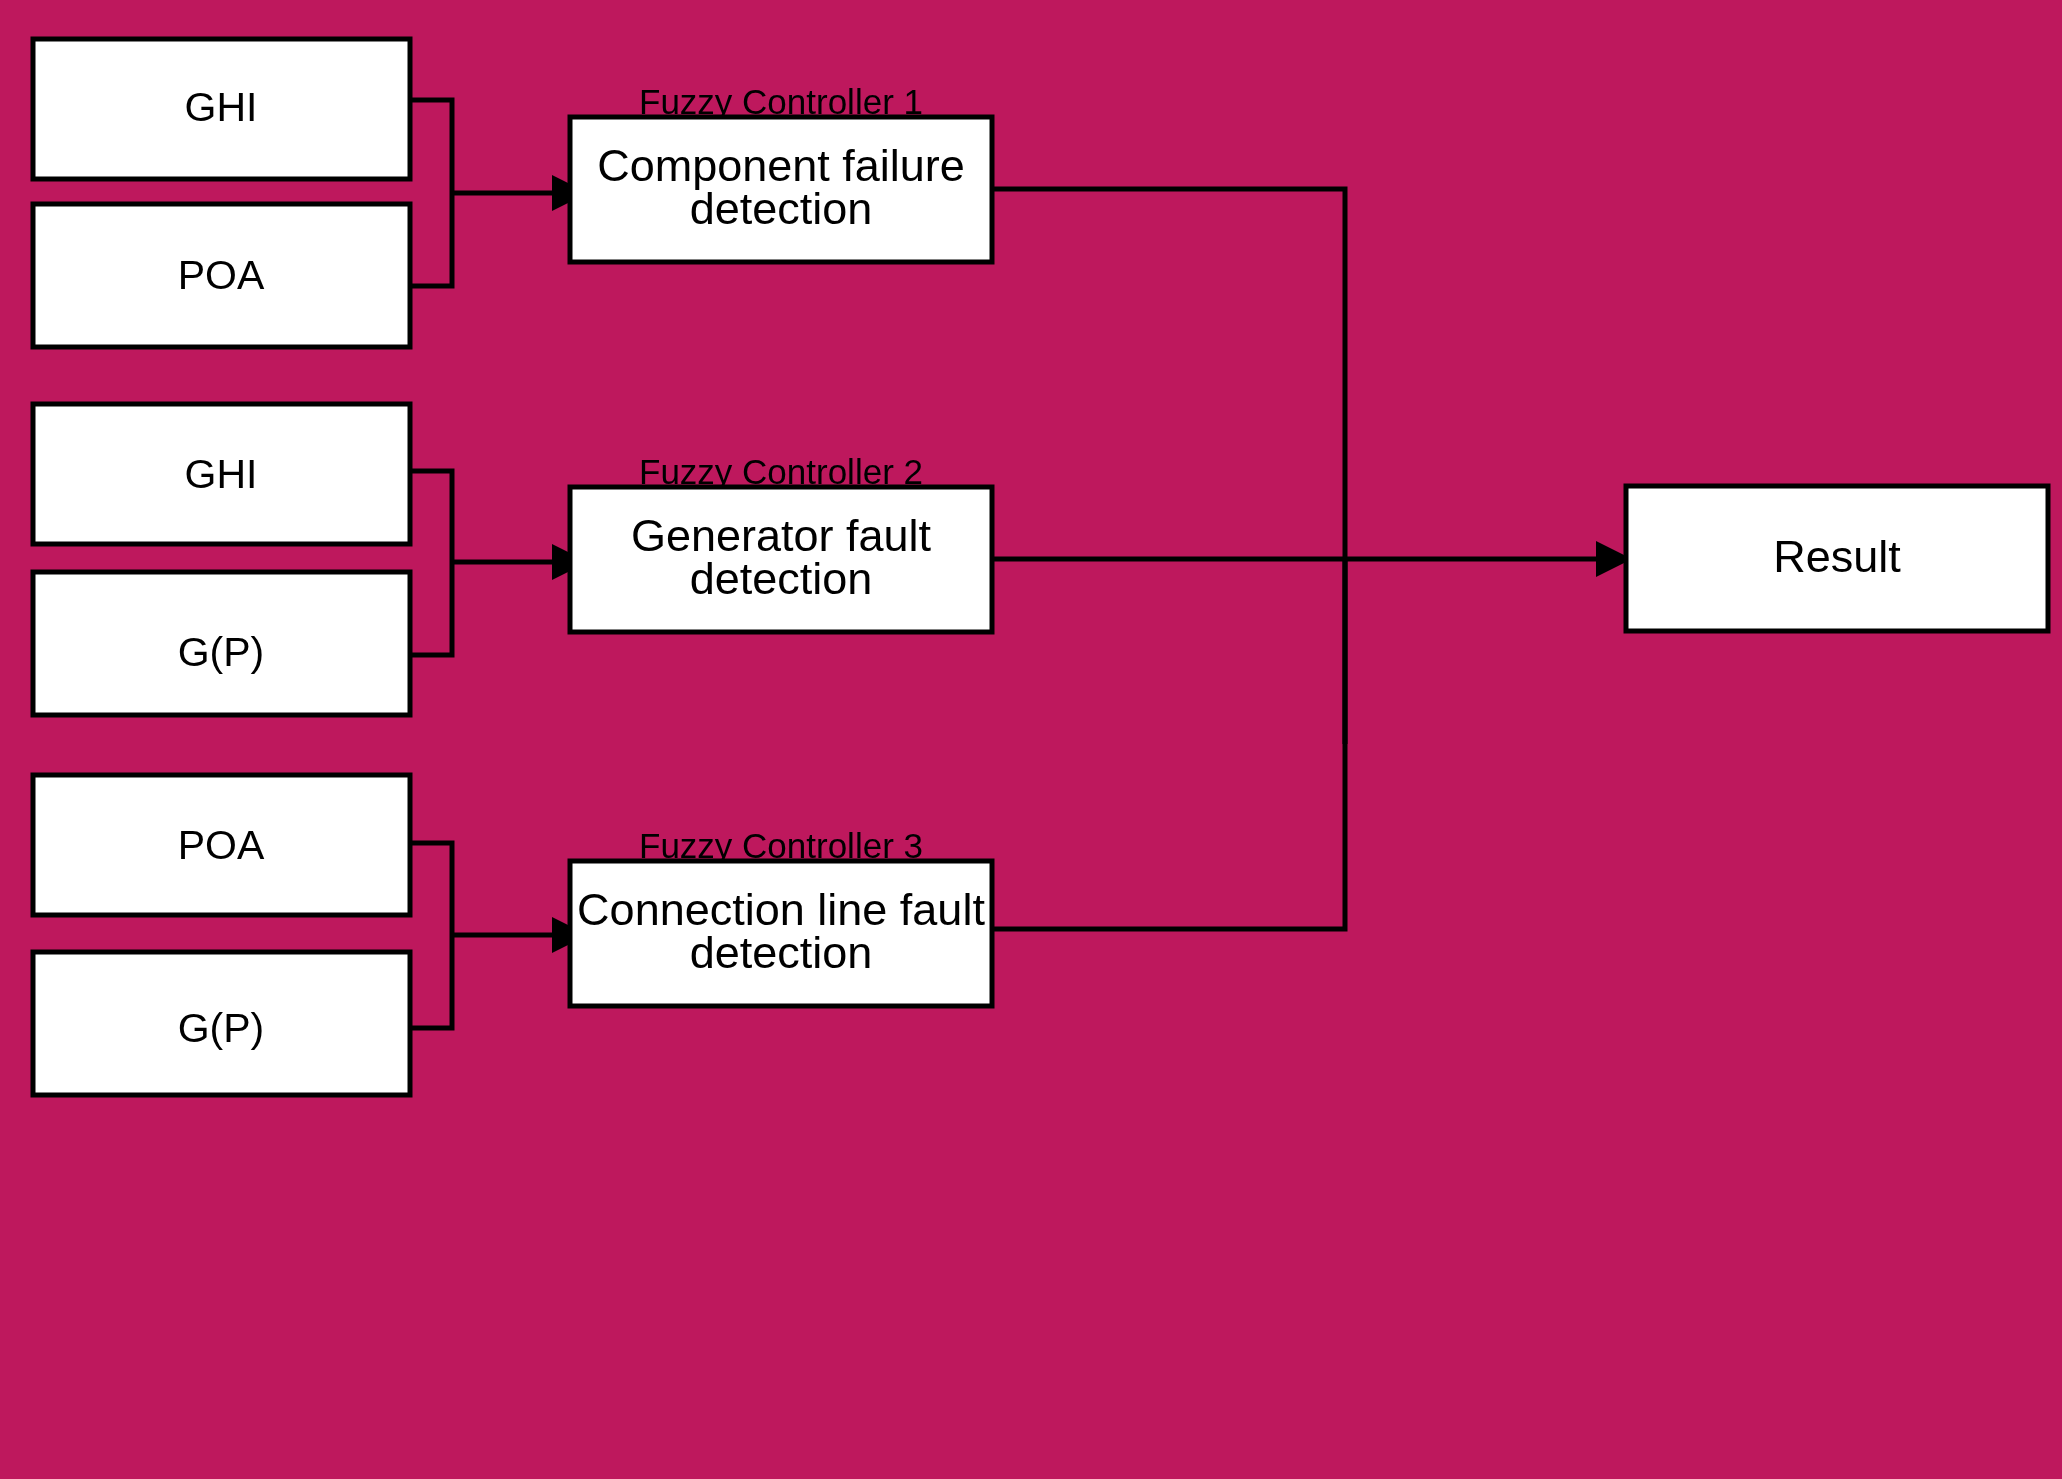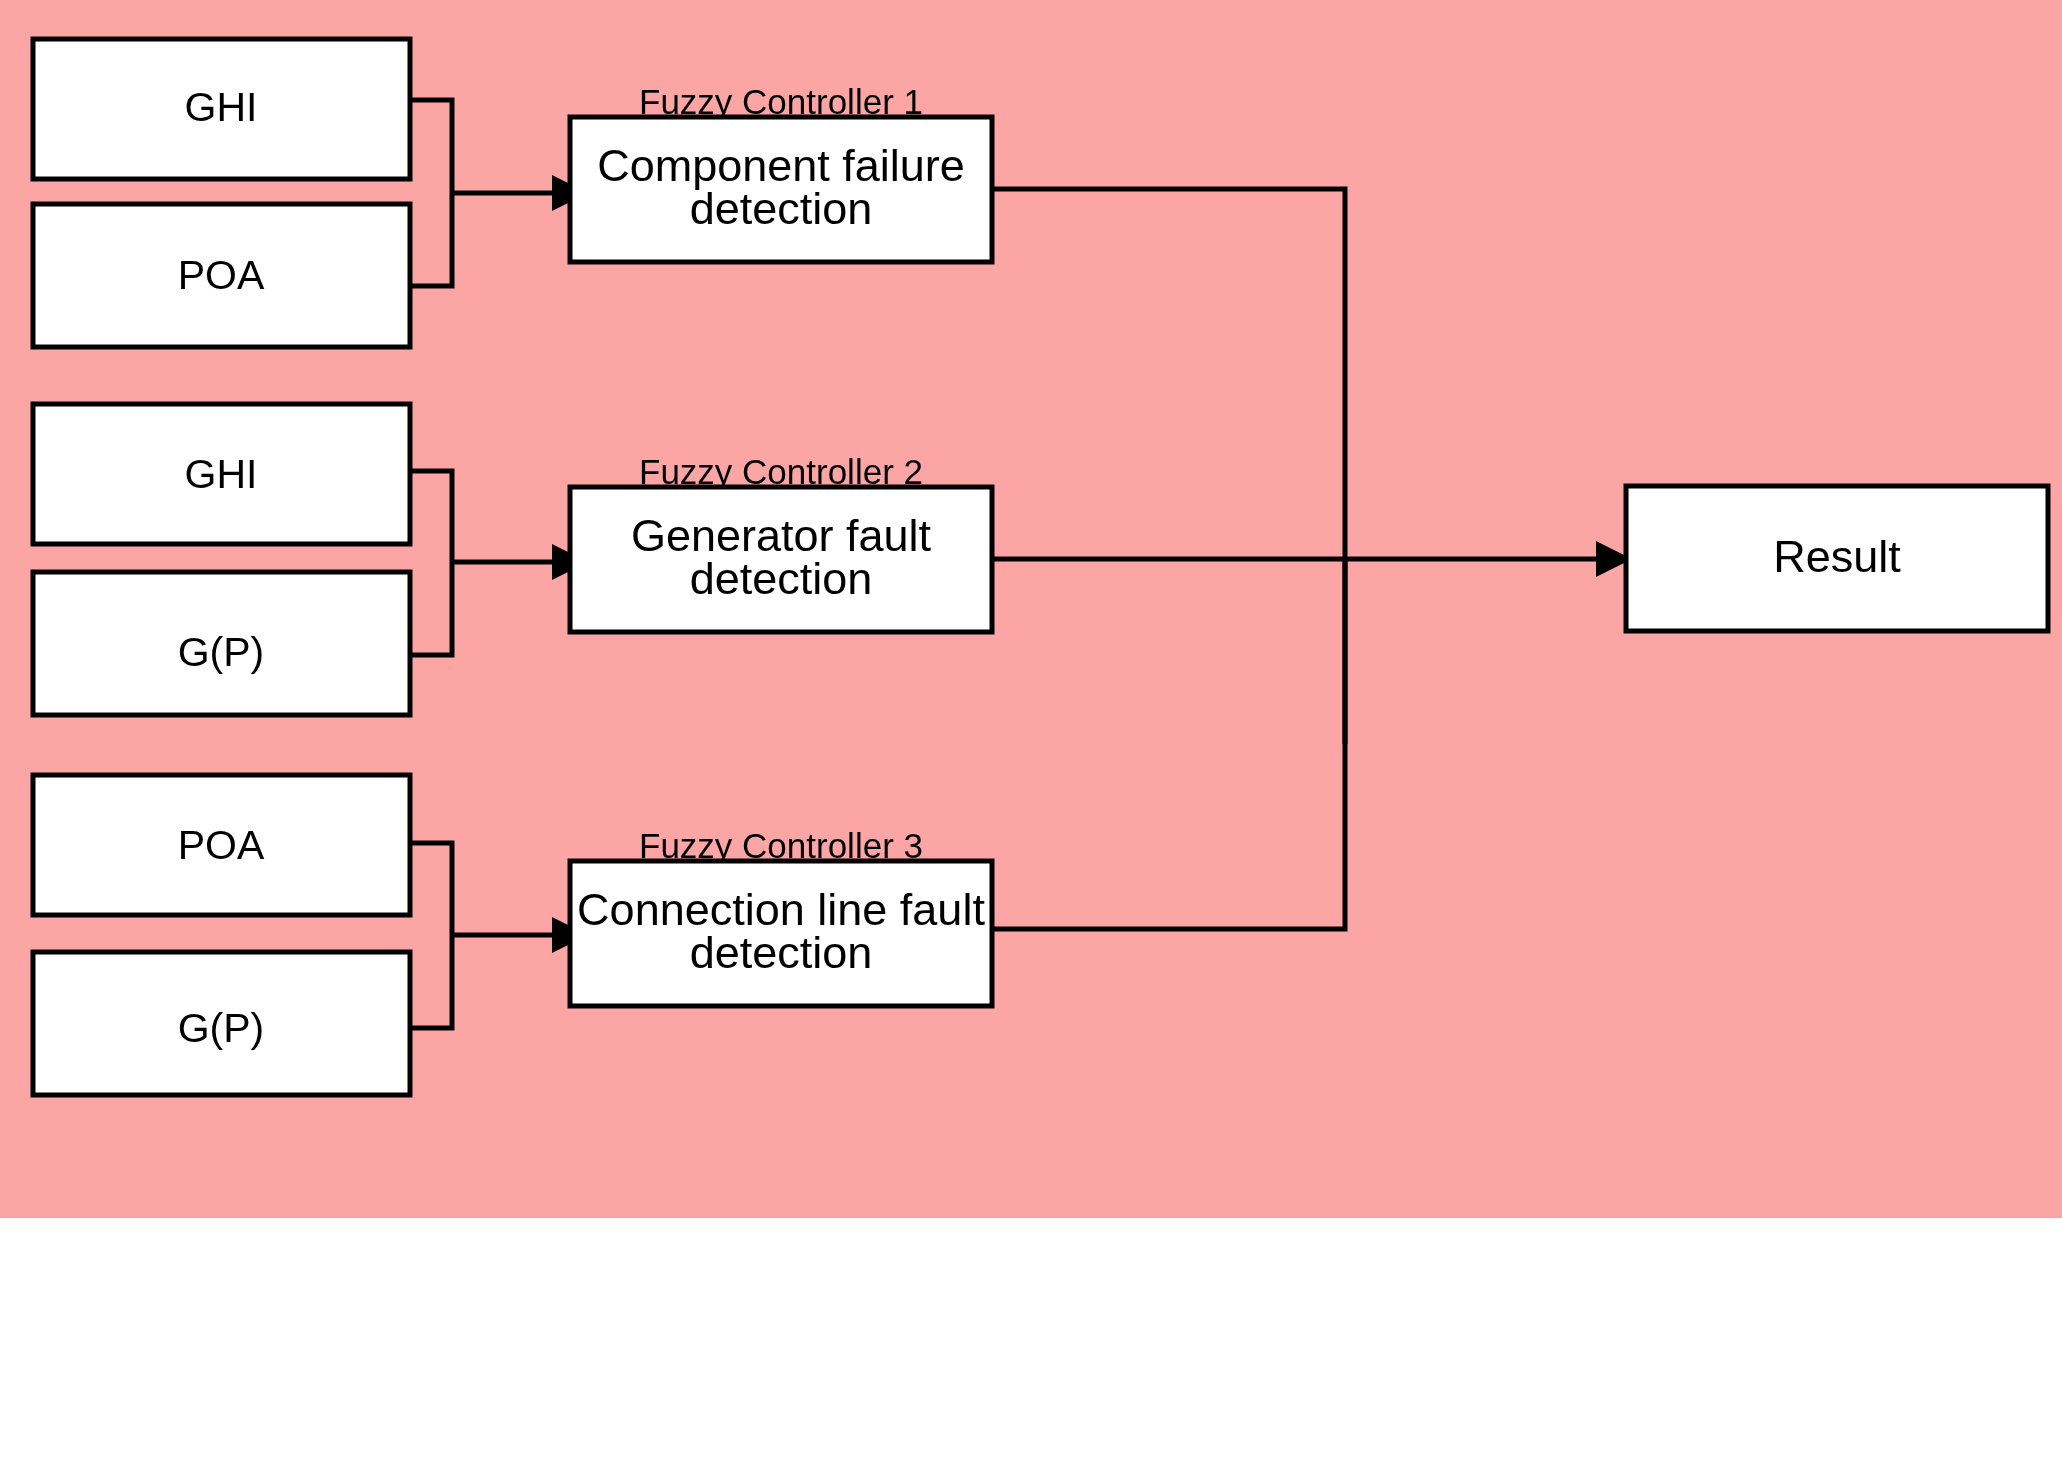--- a/index.html
+++ b/index.html
@@ -7,22 +7,22 @@
     margin: 0;
     padding: 0;
     background: #ffffff;
   }
   body {
     font-family: "Liberation Sans", sans-serif;
   }
   #diagram-root {
     position: relative;
     width: 2062px;
-    height: 1218px;
-    background: #fca5a5;
+    height: 1479px;
+    background: #be185d;
     overflow: hidden;
   }
   svg#flow-svg {
     position: absolute;
     left: 0;
     top: 0;
     width: 2062px;
     height: 1479px;
     display: block;
   }

